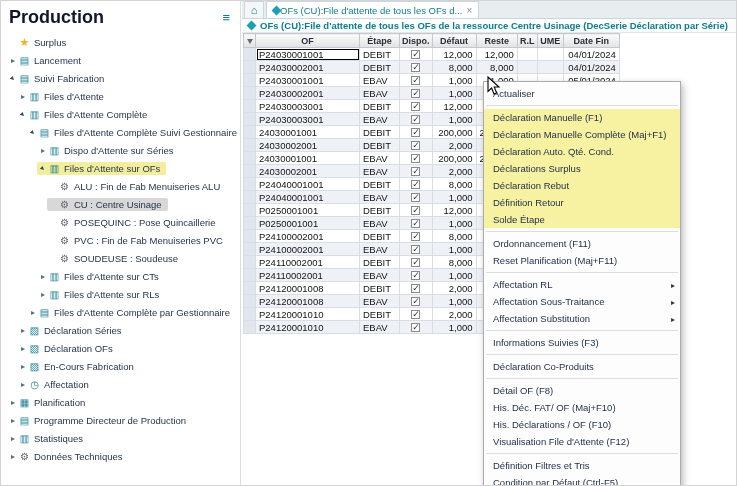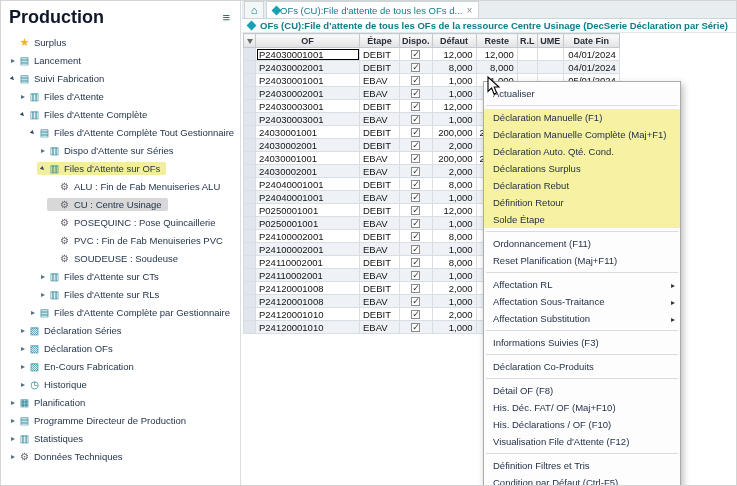--- a/index.html
+++ b/index.html
@@ -138,21 +138,21 @@
           <span class="ti-inner">
             <span class="arrow expanded">▸</span>
             <span class="ticon icon-chart">▥</span>
             <span class="tlabel">Files d'Attente Complète</span>
           </span>
         </div>
         <div class="tree-item" style="padding-left: 26px;">
           <span class="ti-inner">
             <span class="arrow expanded">▸</span>
             <span class="ticon icon-box">▤</span>
-            <span class="tlabel">Files d'Attente Complète Tout Gestionnaire</span>
+            <span class="tlabel">Files d'Attente Complète Suivi Gestionnaire</span>
           </span>
         </div>
         <div class="tree-item" style="padding-left: 36px;">
           <span class="ti-inner">
             <span class="arrow collapsed">▸</span>
             <span class="ticon icon-chart">▥</span>
             <span class="tlabel">Dispo d'Attente sur Séries</span>
           </span>
         </div>
         <div class="tree-item" style="padding-left: 36px;">
@@ -236,21 +236,21 @@
           <span class="ti-inner">
             <span class="arrow collapsed">▸</span>
             <span class="ticon icon-shade">▨</span>
             <span class="tlabel">En-Cours Fabrication</span>
           </span>
         </div>
         <div class="tree-item" style="padding-left: 16px;">
           <span class="ti-inner">
             <span class="arrow collapsed">▸</span>
             <span class="ticon icon-clock">◷</span>
-            <span class="tlabel">Historique</span>
+            <span class="tlabel">Affectation</span>
           </span>
         </div>
         <div class="tree-item" style="padding-left: 6px;">
           <span class="ti-inner">
             <span class="arrow collapsed">▸</span>
             <span class="ticon icon-grid">▦</span>
             <span class="tlabel">Planification</span>
           </span>
         </div>
         <div class="tree-item" style="padding-left: 6px;">

